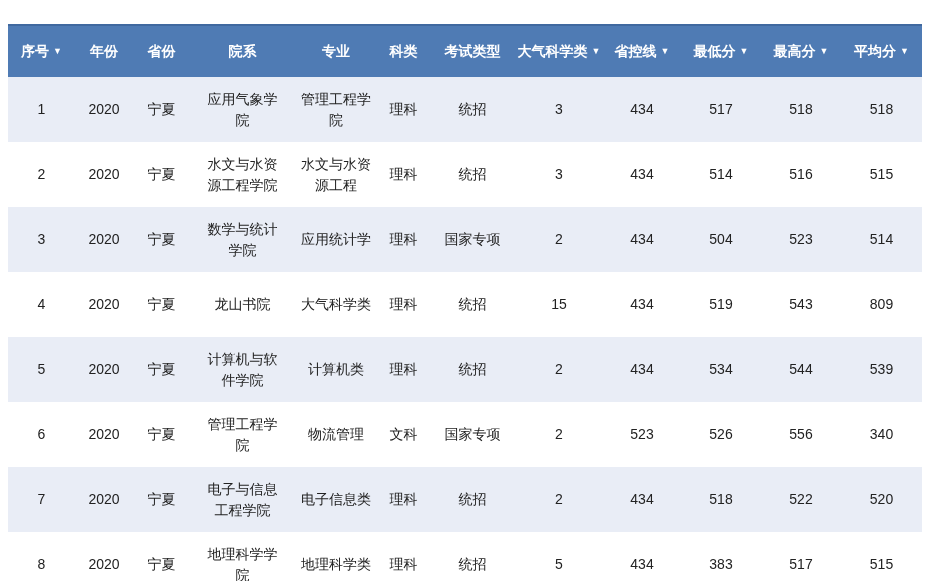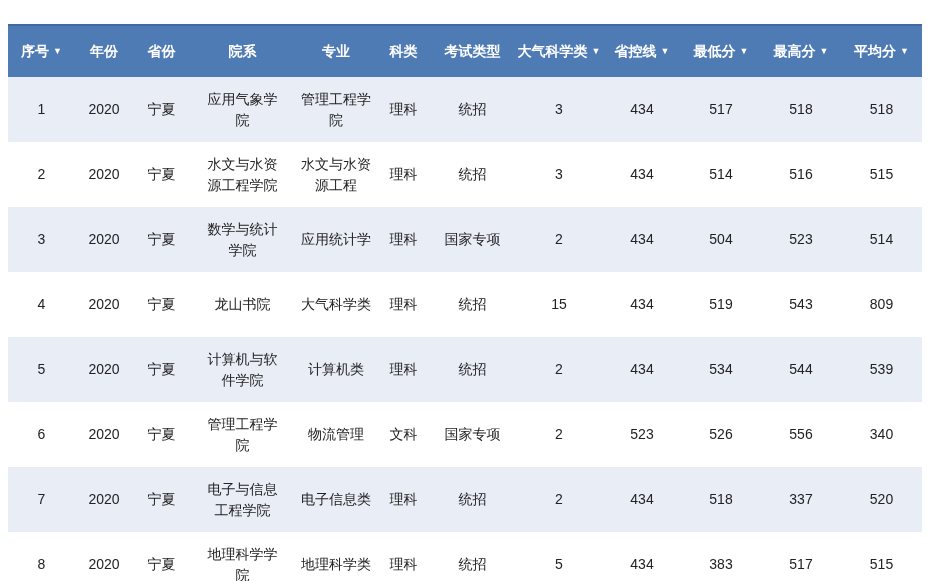--- a/index.html
+++ b/index.html
@@ -243,21 +243,21 @@
             <div class="narrow">电子与信息工程学院</div>
           </td>
           <td>
             <div class="narrow">电子信息类</div>
           </td>
           <td>理科</td>
           <td>统招</td>
           <td>2</td>
           <td>434</td>
           <td>518</td>
-          <td>337</td>
+          <td>522</td>
           <td>520</td>
         </tr>
         <tr>
           <td>8</td>
           <td>2020</td>
           <td>宁夏</td>
           <td>
             <div class="narrow">地理科学学院</div>
           </td>
           <td>

